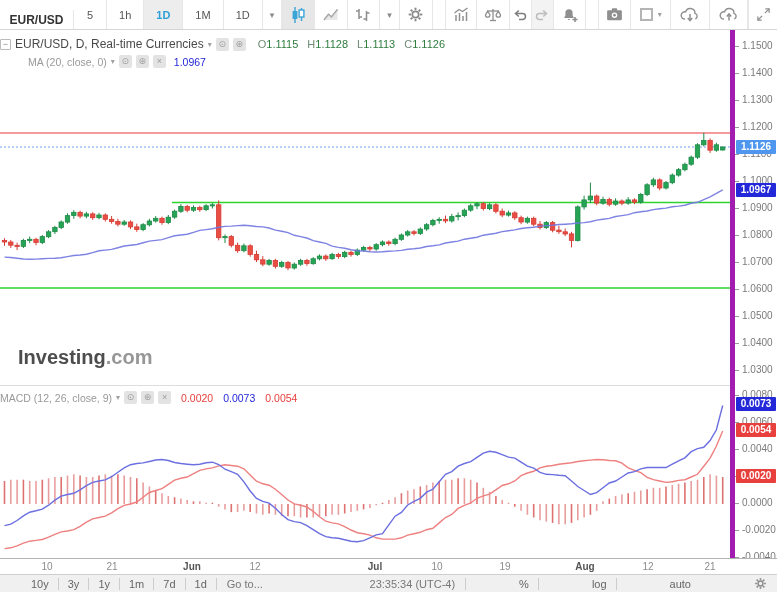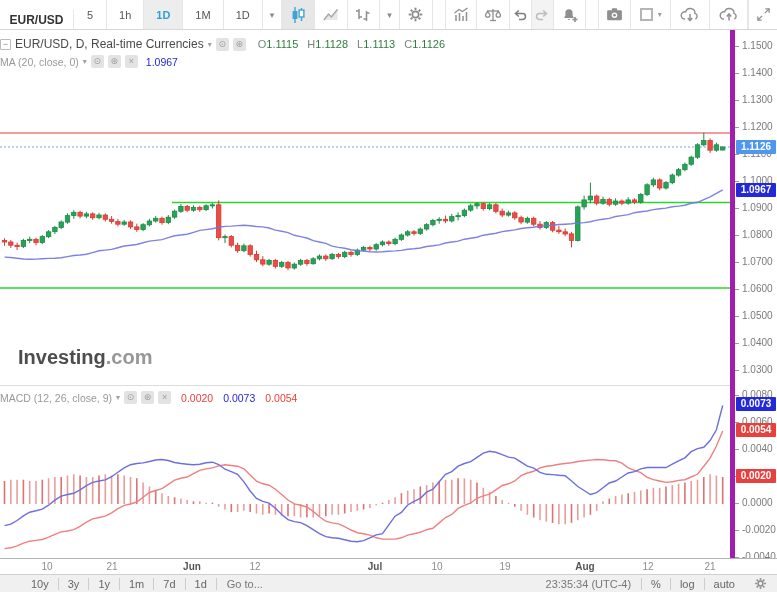--- a/index.html
+++ b/index.html
@@ -50,21 +50,21 @@
   .ma-val{color:#2328d8;font-size:10.5px;margin-left:4px;}
   .macd-vals{display:flex;gap:10px;margin-left:6px;font-size:10.5px;}
   .watermark{position:absolute;left:18px;top:316px;font-size:20px;font-weight:bold;color:#4d4d4d;
              letter-spacing:0;z-index:4;}
   .watermark .com{color:#979797;}
   
   .bottombar{position:absolute;top:574px;left:0;width:777px;height:18px;background:#f0f0f0;
              border-top:1px solid #cfcfcf;display:flex;align-items:center;font-size:11px;color:#666;}
   .range-btn{padding:0 9px;border-right:1px solid #ccc;cursor:pointer;line-height:12px;}
   .goto{padding:0 10px;cursor:pointer;color:#777;}
-  .bb-right{margin-left:auto;display:flex;align-items:center;}
+  .bb-right{margin-left:auto;display:flex;align-items:center;gap:44px;}
   .bb-item{padding:0 9px;border-right:1px solid #ccc;cursor:pointer;line-height:12px;}
   .bb-clock{padding:0 10px;border-right:1px solid #ccc;color:#777;line-height:12px;}
   .bb-gear{padding:0 10px;display:flex;align-items:center;cursor:pointer;}
   svg{display:block;}
 </style>
 </head>
 <body>
 
 <div id="app">
 
@@ -443,21 +443,21 @@
       <span class="mini-btn">⊙</span>
       <span class="mini-btn">⊛</span>
       <span class="ohlc">
         <span class="pair"><span class="k">O</span><span class="v">1.1115</span></span>
         <span class="pair"><span class="k">H</span><span class="v">1.1128</span></span>
         <span class="pair"><span class="k">L</span><span class="v">1.1113</span></span>
         <span class="pair"><span class="k">C</span><span class="v">1.1126</span></span>
       </span>
     </div>
 
-    <div class="hdr-row" style="top:25px;">
+    <div class="hdr-row" style="top:25px;padding-left:28px;">
       <span class="ind-title">MA (20, close, 0)</span>
       <span class="caret">▾</span>
       <span class="mini-btn">⊙</span>
       <span class="mini-btn">⊛</span>
       <span class="mini-btn">×</span>
       <span class="ma-val">1.0967</span>
     </div>
 
     <div class="watermark">
       <span>Investing</span><span class="com">.com</span>

